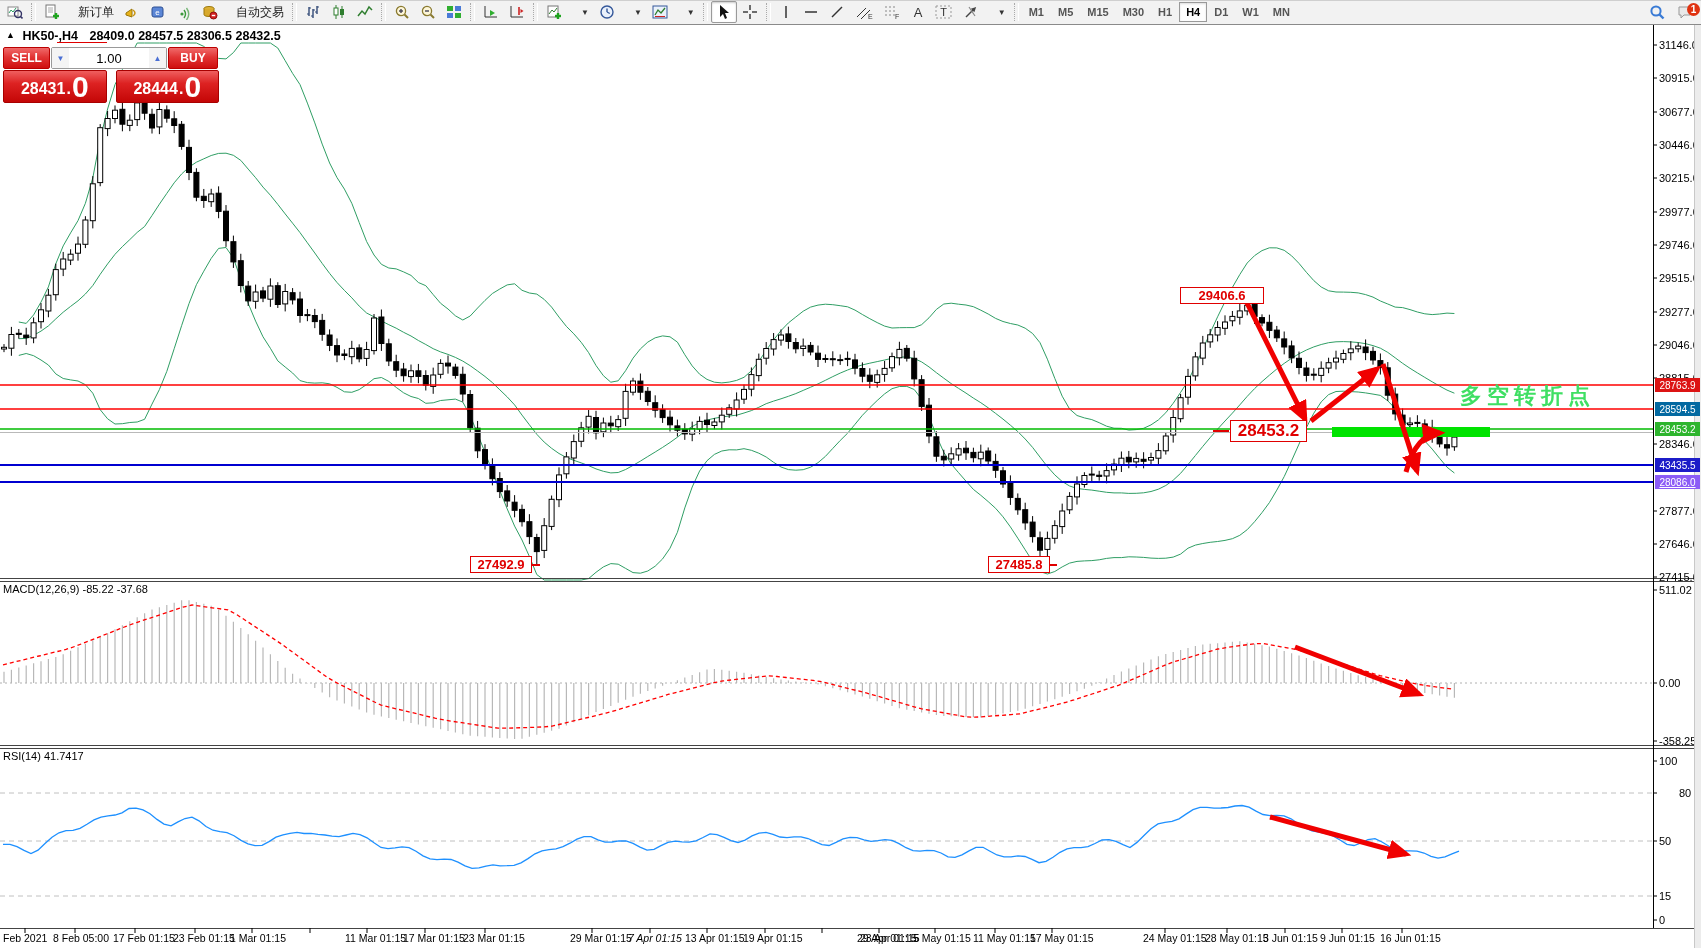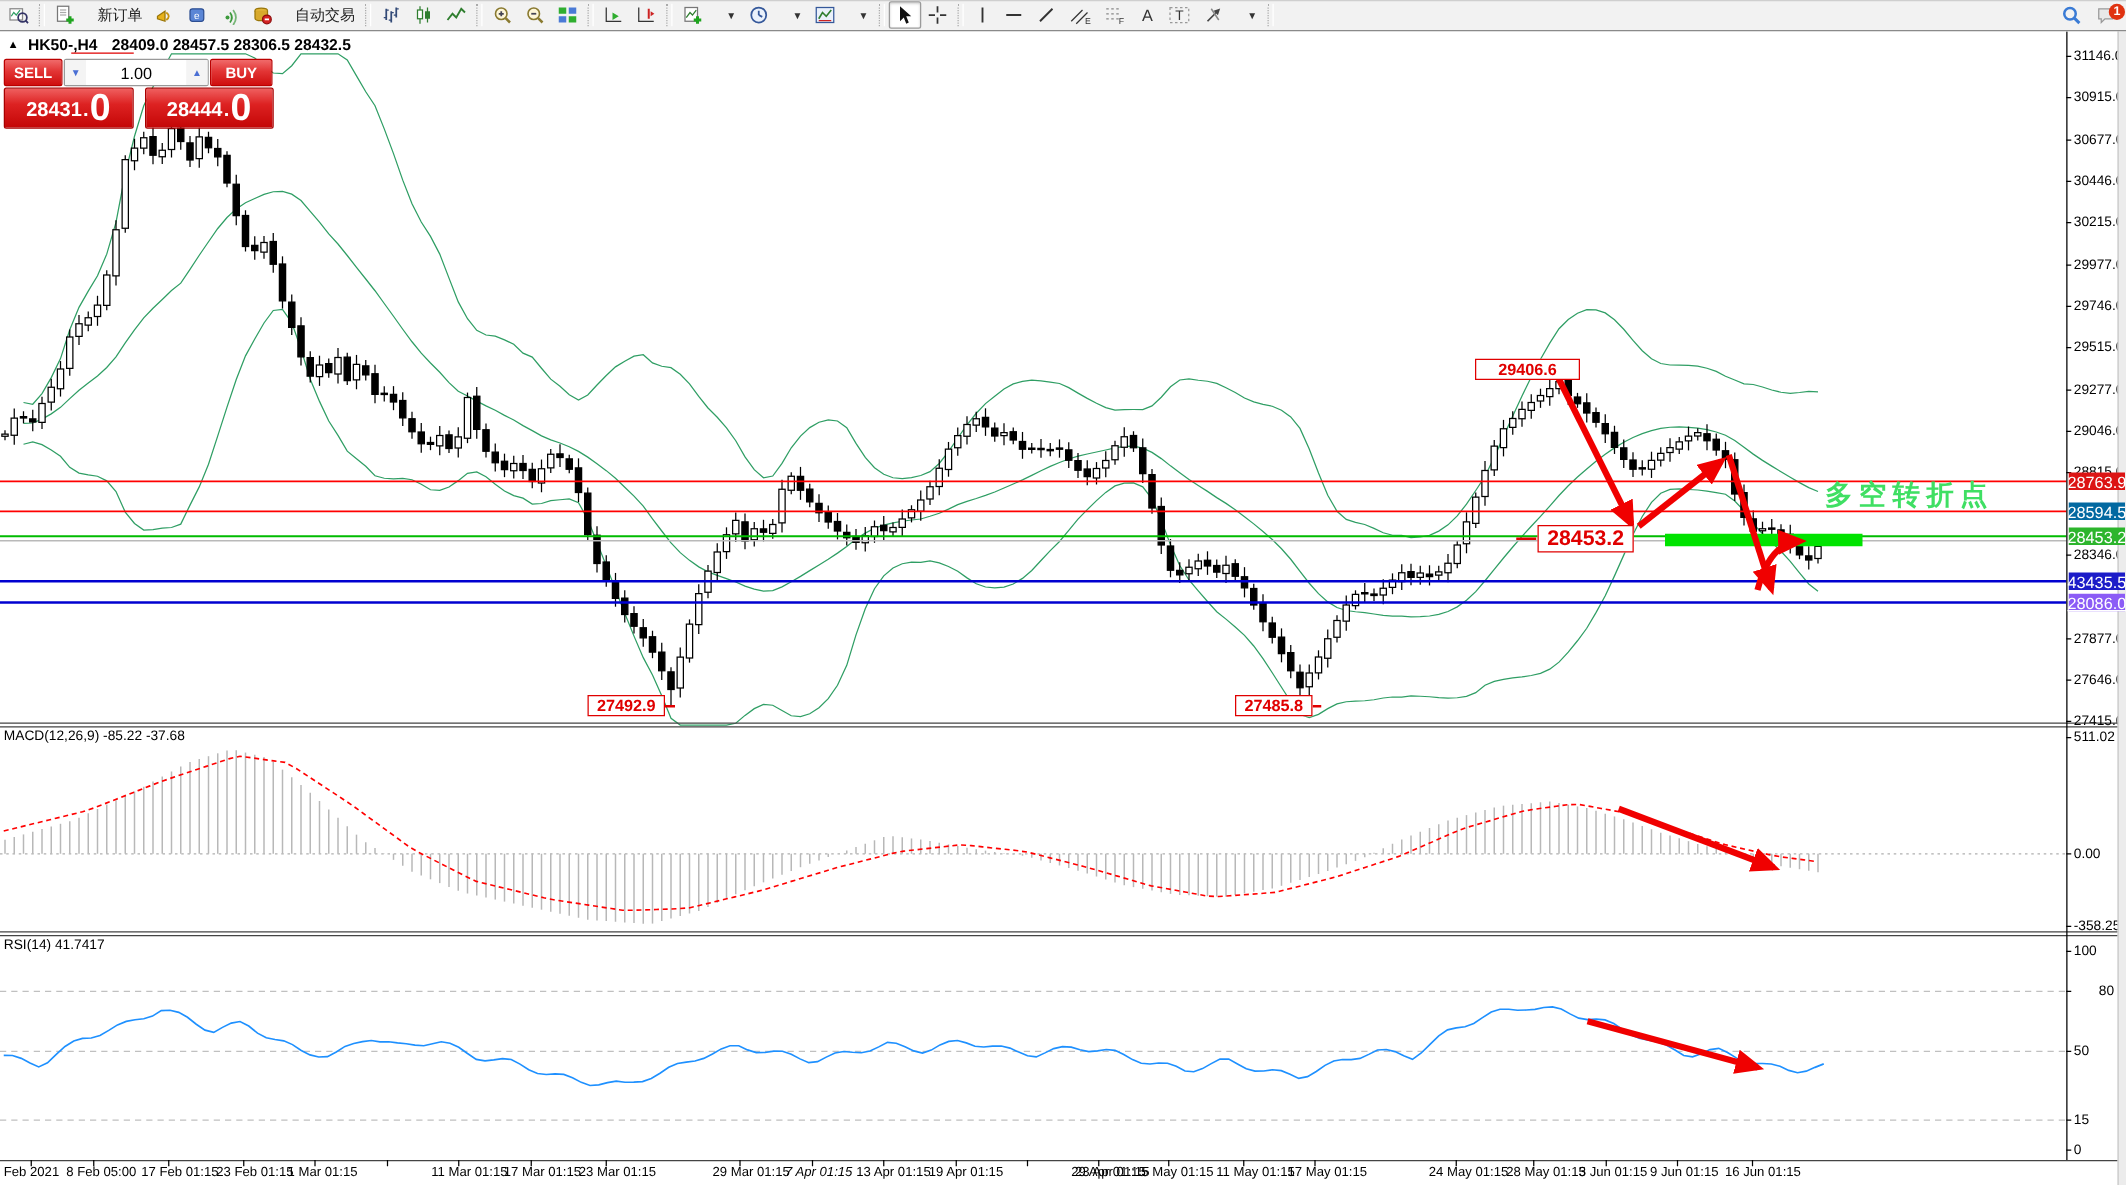--- a/index.html
+++ b/index.html
@@ -40,21 +40,21 @@
   .pricebox .main{font-size:16px;font-weight:bold;line-height:26px;}
   .pricebox .dot{font-size:16px;font-weight:bold;line-height:26px;margin:0 1px;}
   .pricebox .big{font-size:30px;font-weight:bold;line-height:30px;}
   
   .ann{position:absolute;border:1px solid #e00000;color:#e00000;background:#fff;display:flex;align-items:center;
     justify-content:center;z-index:20;font-weight:bold;}
   .cn-text{position:absolute;color:#3fdf63;font-size:22px;letter-spacing:5px;z-index:20;font-weight:bold;}
   .ind-header{position:absolute;font-size:11px;color:#000;z-index:10;}
   
   .tick-label{position:absolute;left:1659px;font-size:11px;color:#000;white-space:nowrap;}
-  .badge{position:absolute;left:1655px;width:45px;height:14px;color:#fff;font-size:13px;display:flex;align-items:center;
+  .badge{position:absolute;left:1655px;width:45px;height:14px;color:#fff;font-size:10px;display:flex;align-items:center;
     justify-content:center;z-index:15;}
   .macd-label,.rsi-label{position:absolute;left:1659px;font-size:11px;color:#000;}
   .date-label{position:absolute;top:907px;font-size:10.5px;color:#000;white-space:nowrap;}
   .axis-strip{position:absolute;left:1694px;top:0;width:7px;height:923px;background:#ececec;border-left:1px solid #c8c8c8;}
 </style>
 </head>
 <body>
 
 <div class="toolbar">
   <div class="tgroup">
@@ -276,20 +276,31 @@
     <div class="tbtn">
       <svg width="16" height="16">
           <line x1="3" y1="13" x2="11" y2="5" stroke="#444" stroke-width="1.4"></line>
           <polygon points="11,2 13.5,7 8.5,7" fill="#444" transform="rotate(45 11 5)"></polygon>
           <line x1="6" y1="3" x2="12" y2="12" stroke="#888" stroke-width="1.2"></line>
         </svg>
       <span class="caret">▼</span>
     </div>
   </div>
   <div class="tsep"></div>
+  <div class="tgroup">
+    <div class="tf">M1</div>
+    <div class="tf">M5</div>
+    <div class="tf">M15</div>
+    <div class="tf">M30</div>
+    <div class="tf">H1</div>
+    <div class="tf active">H4</div>
+    <div class="tf">D1</div>
+    <div class="tf">W1</div>
+    <div class="tf">MN</div>
+  </div>
   <div class="spacer"></div>
   <div class="tgroup">
     <div class="tbtn">
       <svg width="18" height="18">
           <circle cx="8" cy="8" r="4.6" fill="none" stroke="#3a7bd5" stroke-width="2"></circle>
           <line x1="11.5" y1="11.5" x2="15.5" y2="15.5" stroke="#3a7bd5" stroke-width="2.4"></line>
         </svg>
     </div>
     <div class="tbtn" style="position:relative;">
       <svg width="18" height="18">

